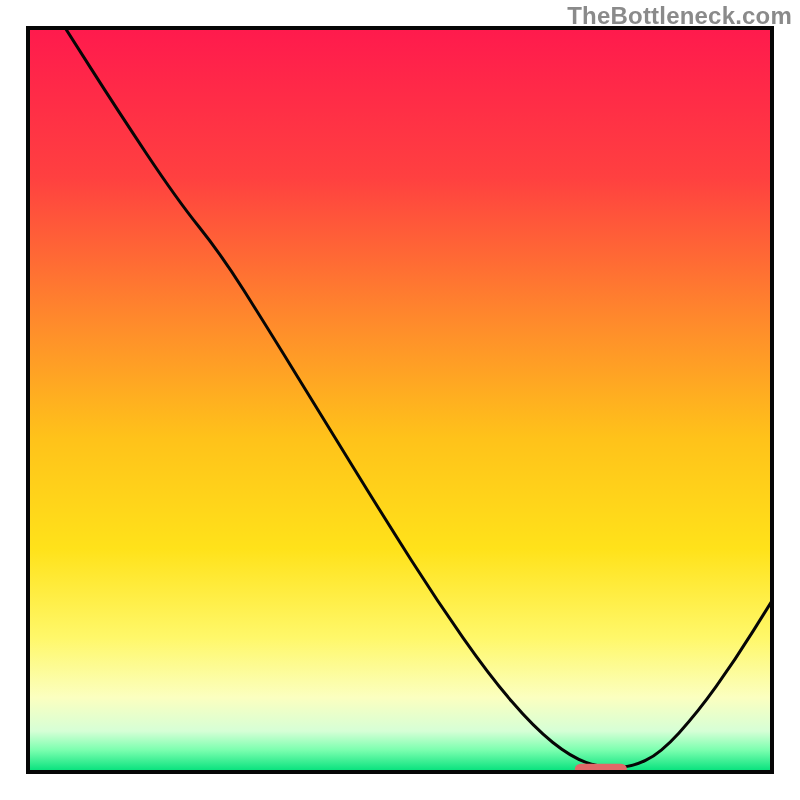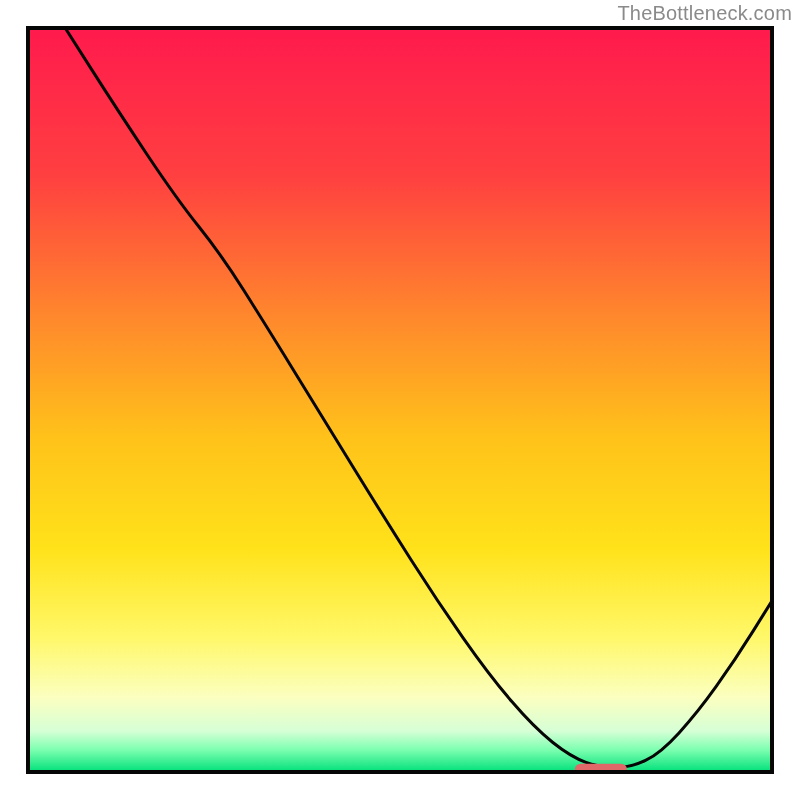--- a/index.html
+++ b/index.html
@@ -13,22 +13,22 @@
   }
   .wrap {
     position: relative;
     width: 800px;
     height: 800px;
   }
   .attrib {
     position: absolute;
     top: 2px;
     right: 8px;
-    font-size: 20px;
-    font-weight: 400;
+    font-size: 24px;
+    font-weight: 700;
     color: #8a8a8a;
     letter-spacing: 0.2px;
   }
   .chart {
     position: absolute;
     left: 0;
     top: 0;
     width: 800px;
     height: 800px;
   }

